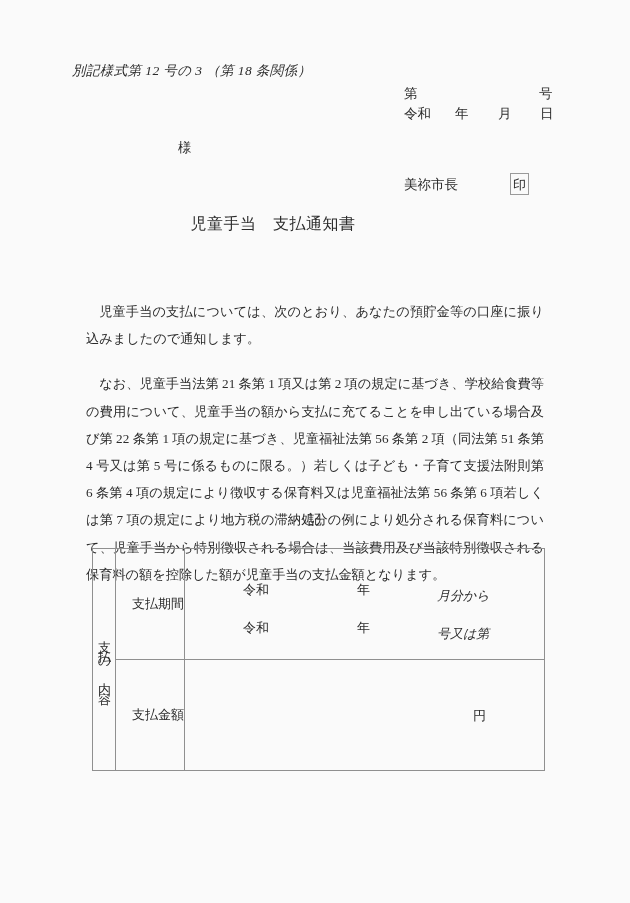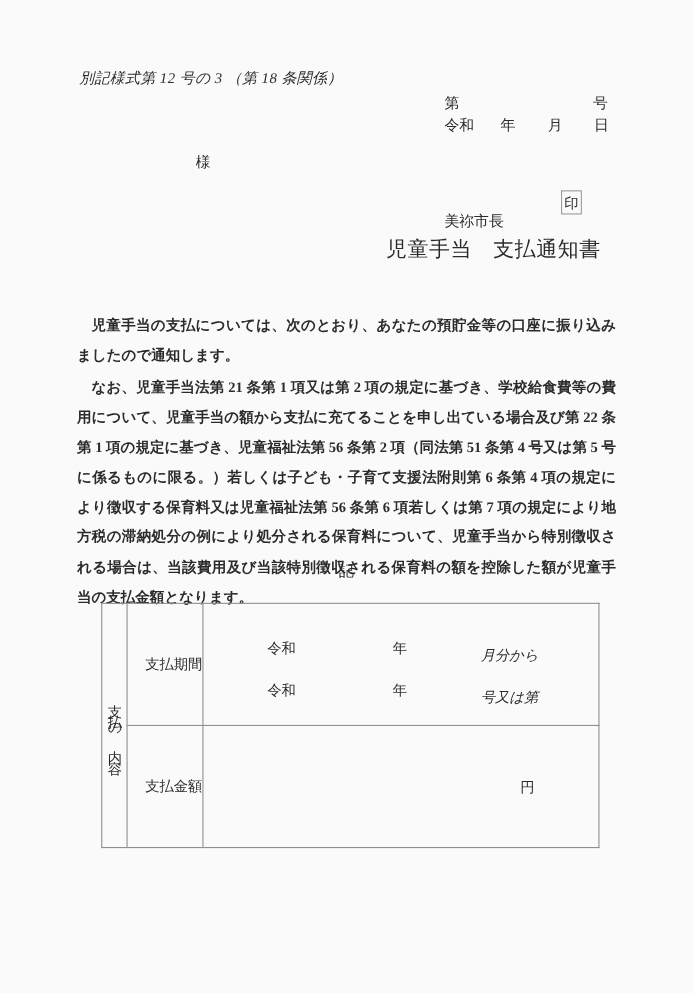--- a/index.html
+++ b/index.html
@@ -55,21 +55,21 @@
   .addressee {
     position: absolute;
     left: 178px;
     top: 139px;
     font-size: 13.5px;
   }
 
   .issuer {
     position: absolute;
     left: 404px;
-    top: 192px;
+    top: 176px;
     font-size: 13.5px;
     white-space: nowrap;
   }
   .seal-box {
     position: absolute;
     left: 510px;
     top: 173px;
     width: 19px;
     height: 22px;
     border: 1px solid #9a9a9a;
@@ -77,40 +77,39 @@
     line-height: 22px;
     text-align: center;
     box-sizing: border-box;
   }
 
   .doc-title {
     position: absolute;
     left: 0;
     top: 214px;
     width: 546px;
-    text-align: right;
-    font-size: 19px;
+    text-align: center;
+    font-size: 16px;
     letter-spacing: 0.5px;
   }
 
   
   .body-text {
     position: absolute;
     left: 68px;
     top: 280px;
     width: 494px;
     font-size: 13.2px;
     line-height: 27.2px;
     text-align: justify;
     text-justify: inter-ideograph;
   }
   .body-text p {
-    margin: 2px;
+    margin: 18px;
     text-indent: 1em;
-    font-weight: bold;
   }
 
   .ki-mark {
     position: absolute;
     left: 0;
     top: 511px;
     width: 630px;
     text-align: center;
     font-size: 13.5px;
   }

